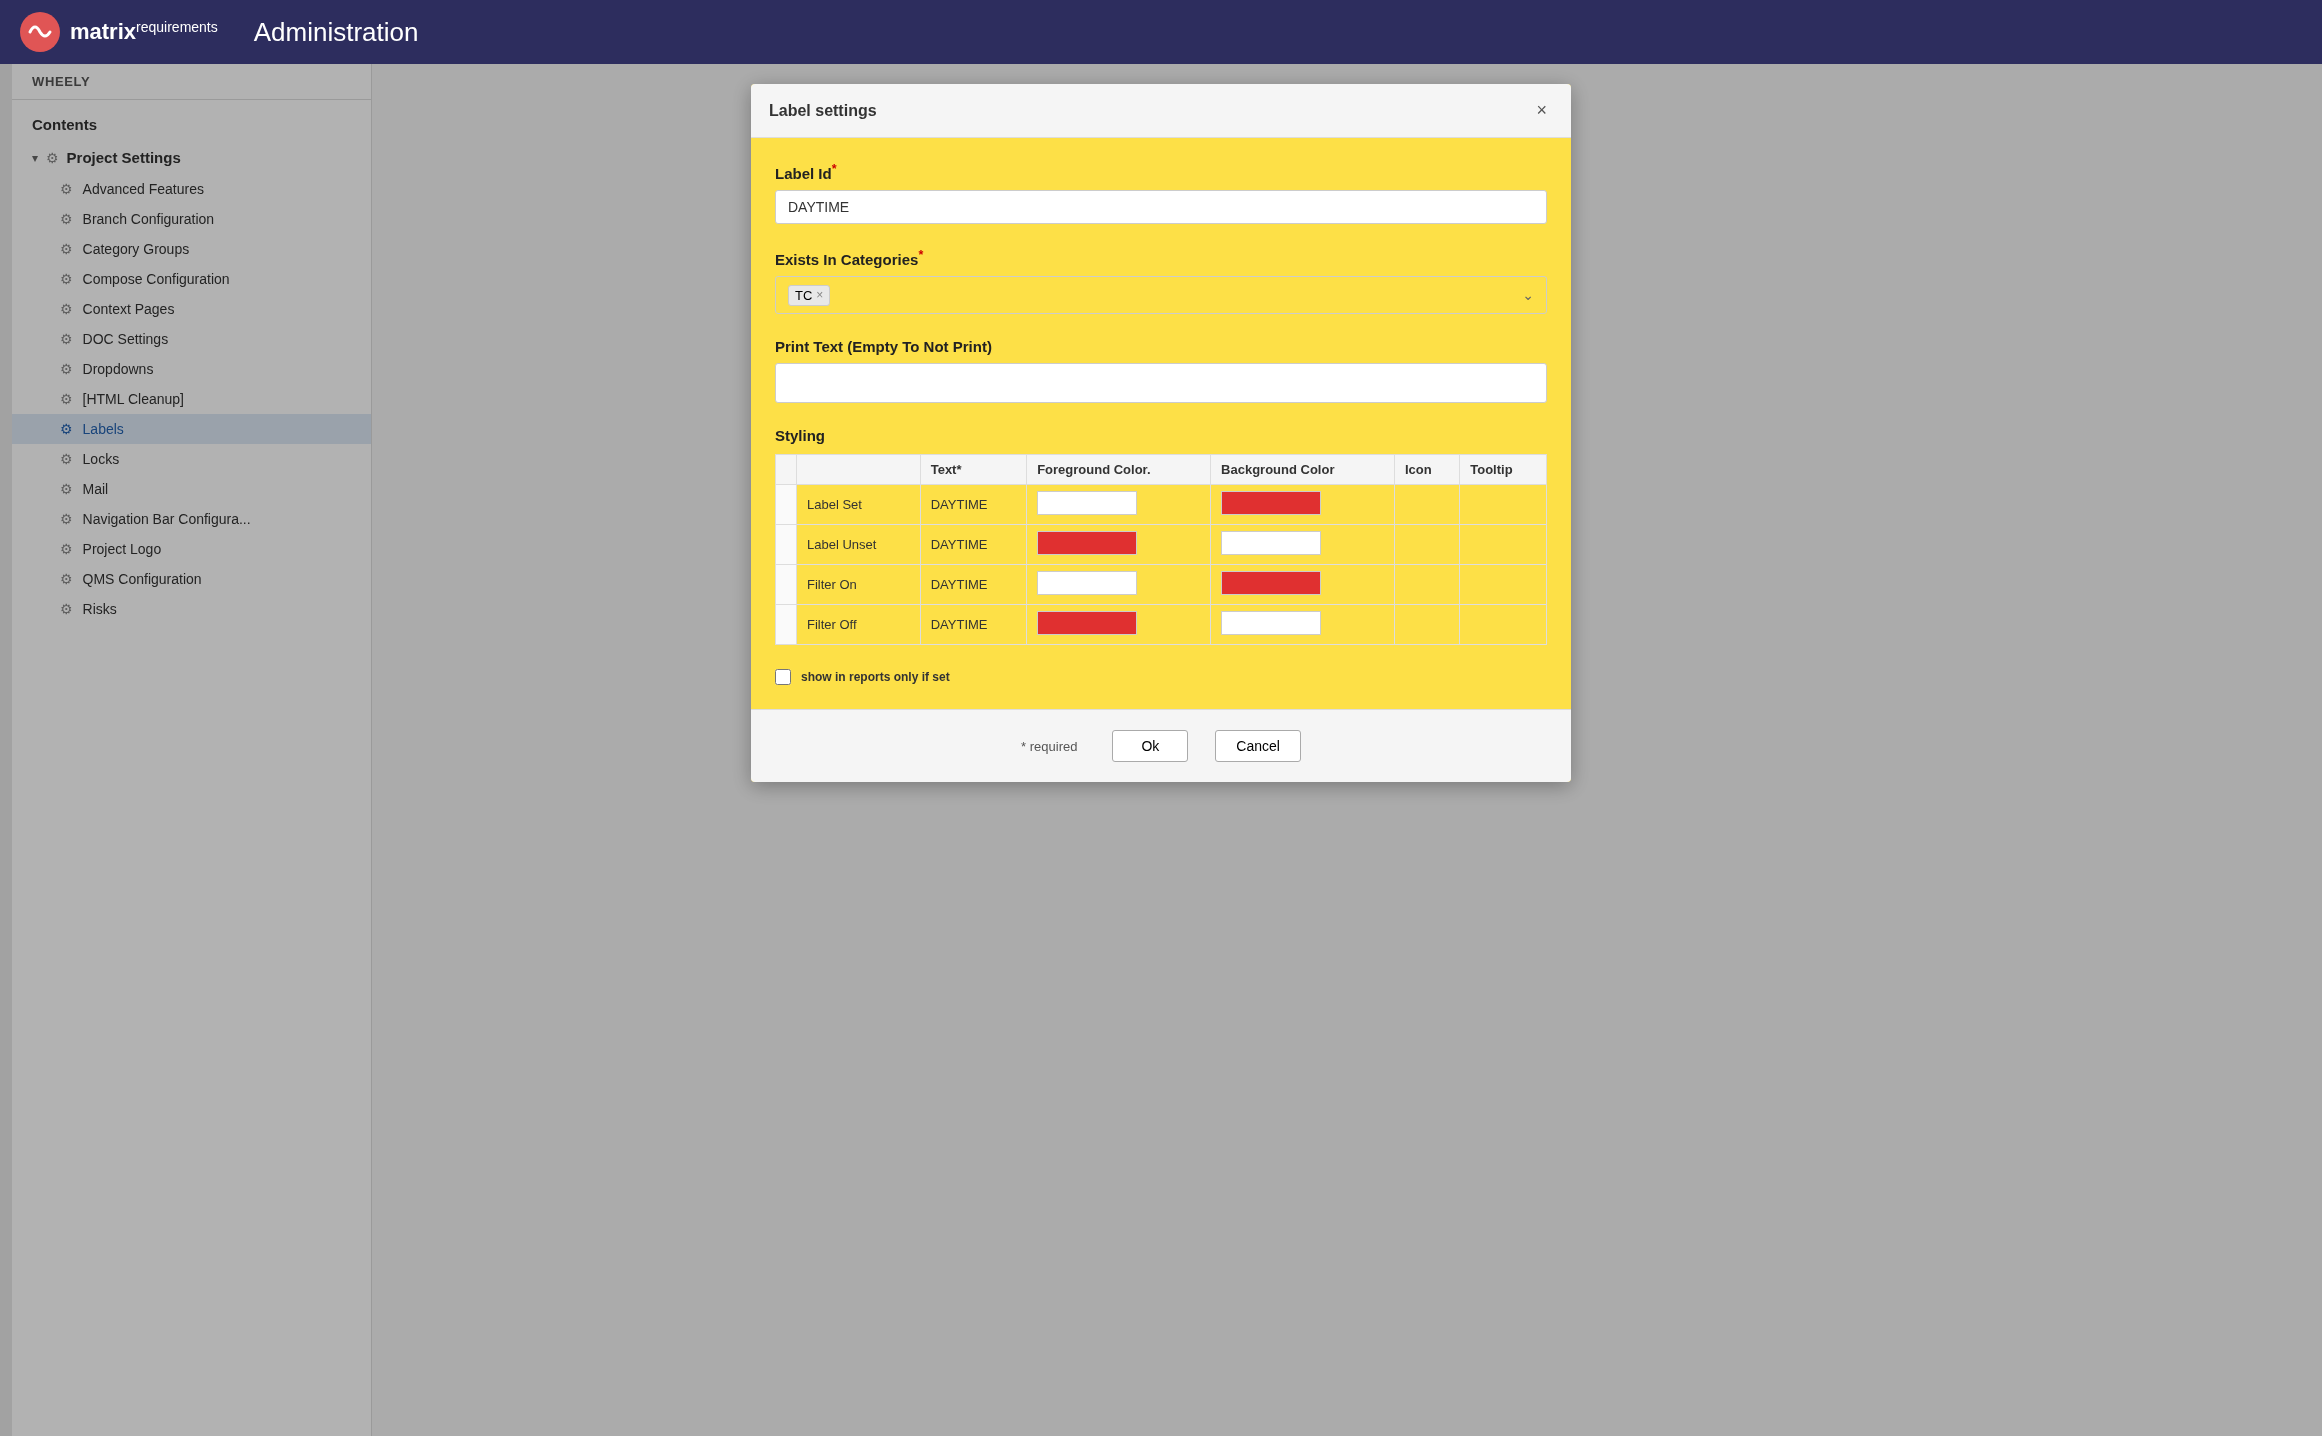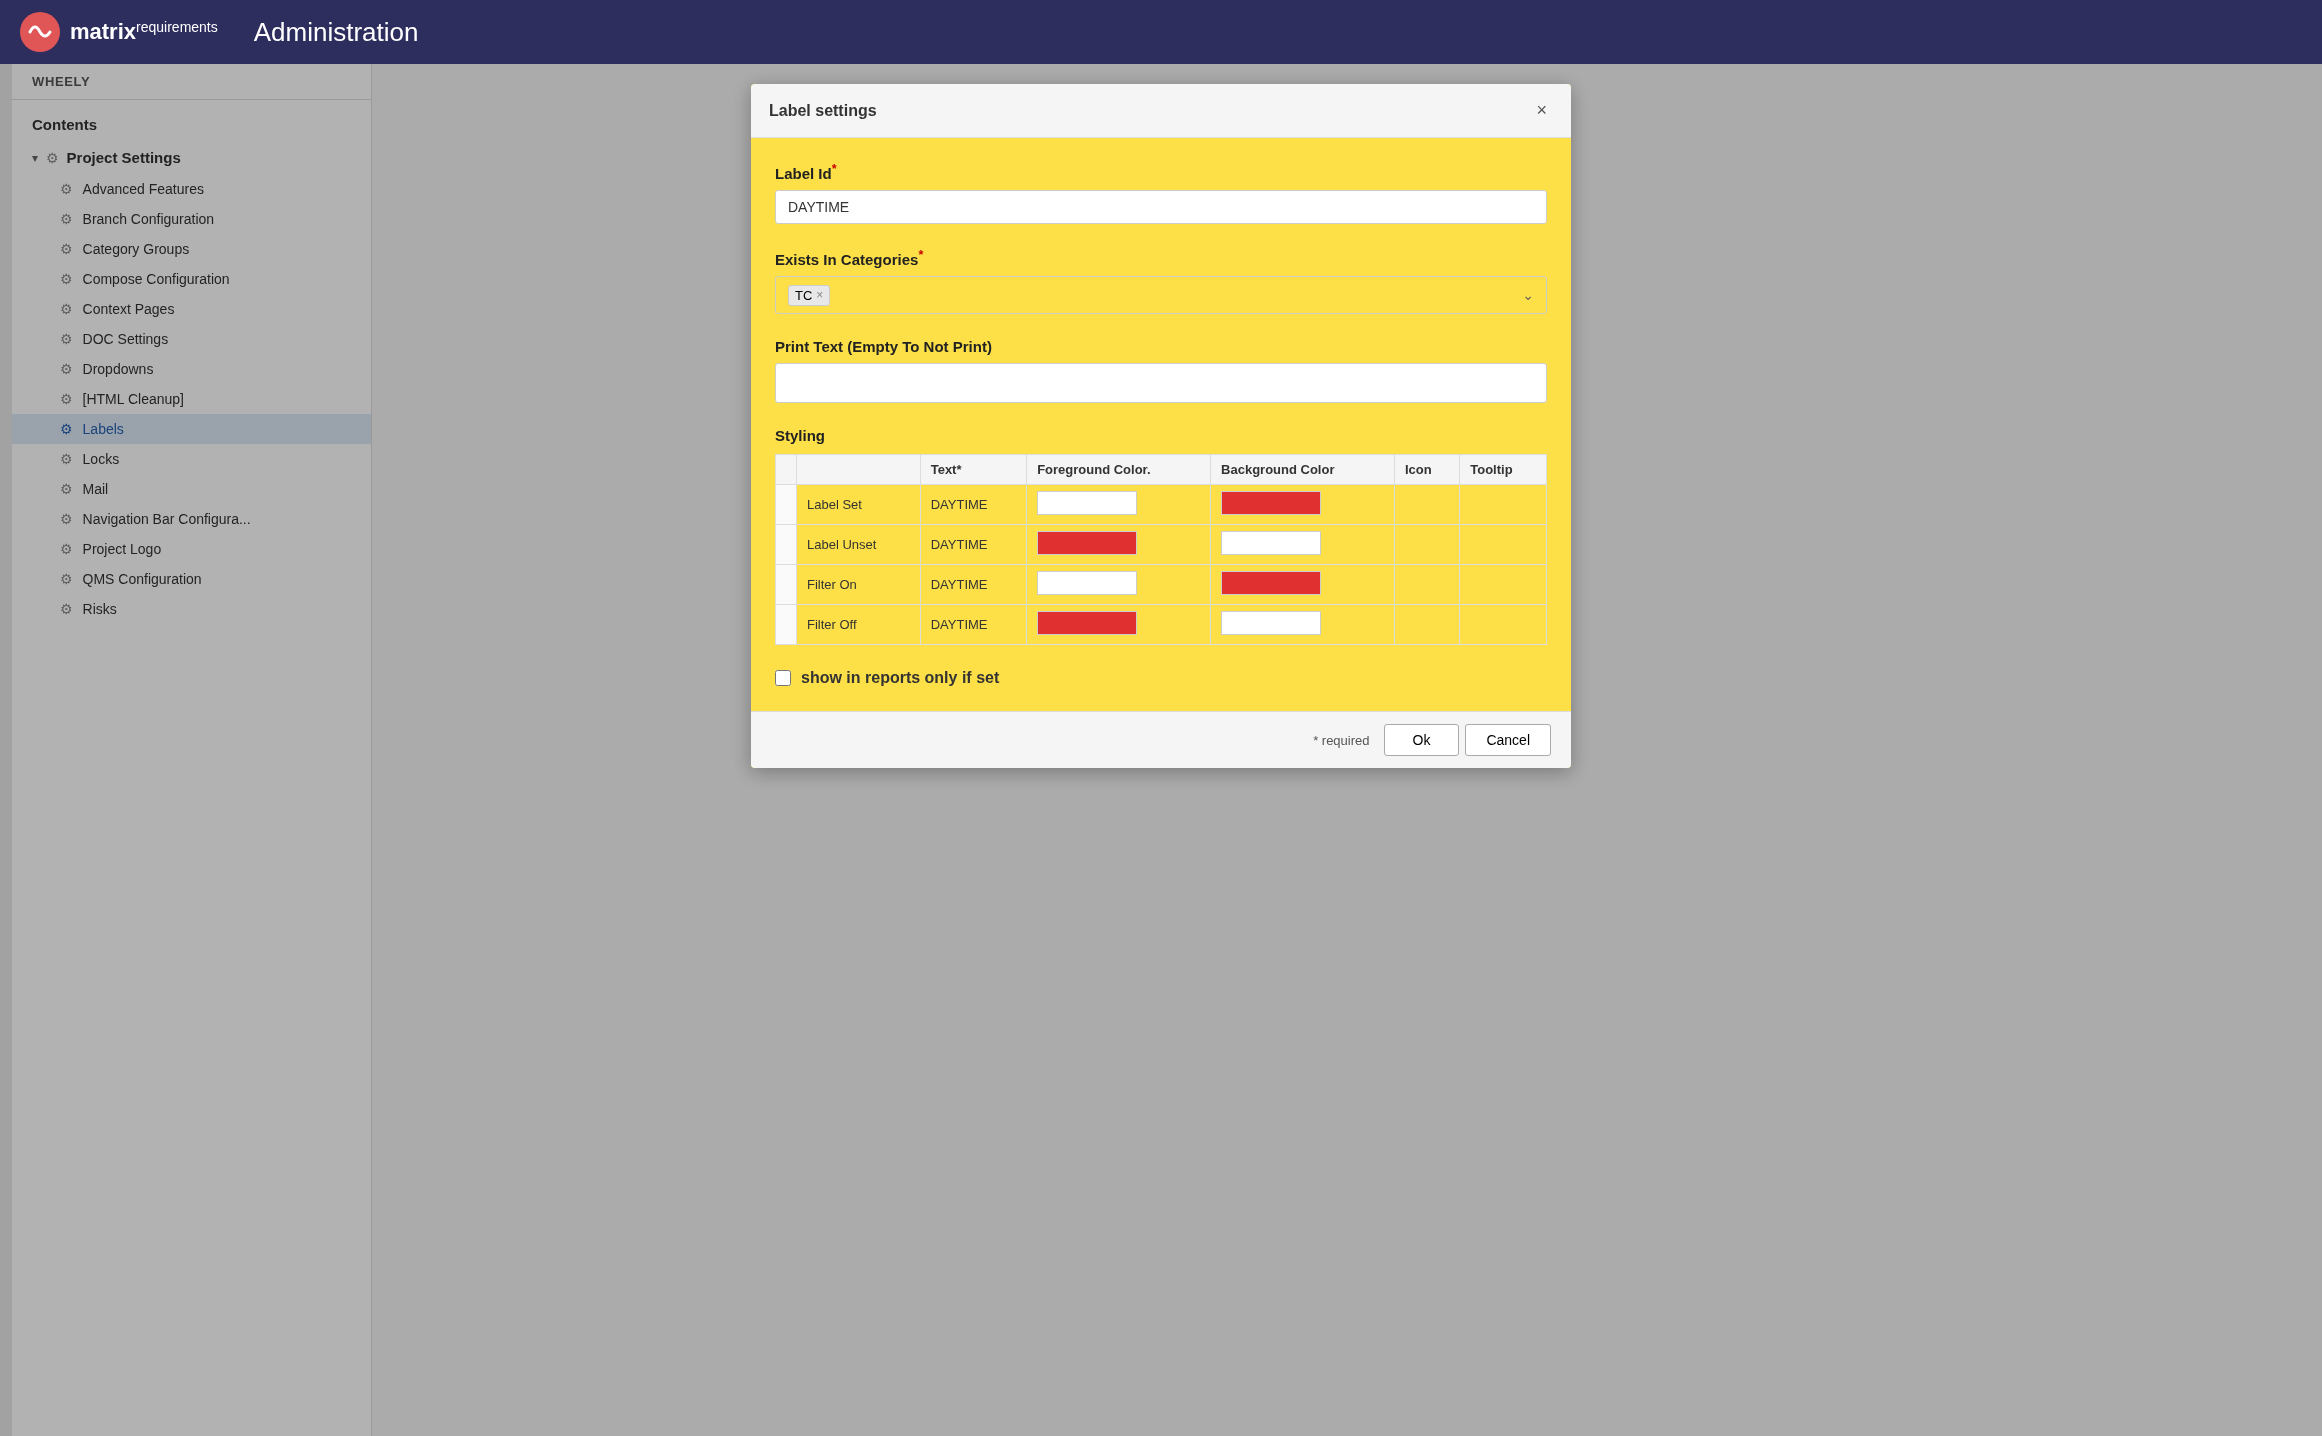--- a/index.html
+++ b/index.html
@@ -160,25 +160,25 @@
       padding: 2px 6px;
     }
     .dialog-body {
       padding: 24px;
       overflow-y: auto;
       flex: 1;
     }
     .dialog-footer {
       border-top: 1px solid #ddd;
       background: #f5f5f5;
-      padding: 12px 20px;
-      display: flex;
-      justify-content: flex-end;
-      align-items: center;
-      gap: 6px;
+      padding: 20px 20px;
+      display: flex;
+      justify-content: center;
+      align-items: center;
+      gap: 27px;
     }
     .required-note {
       font-size: 13px;
       color: #555;
       margin-right: 8px;
     }
     .btn-ok {
       background: white;
       border: 1px solid #aaa;
       padding: 7px 28px;
@@ -306,21 +306,21 @@
       display: flex;
       align-items: center;
       gap: 10px;
       margin-top: 4px;
     }
     .checkbox-row input[type=checkbox] {
       width: 16px;
       height: 16px;
     }
     .checkbox-label {
-      font-size: 16px;
+      font-size: 12px;
       font-weight: 600;
       color: #333;
     }
   </style>
 </head>
 <body>
 
 <div class="app-header">
   <div class="logo-container">
     <svg class="logo-icon" viewBox="0 0 40 40">

